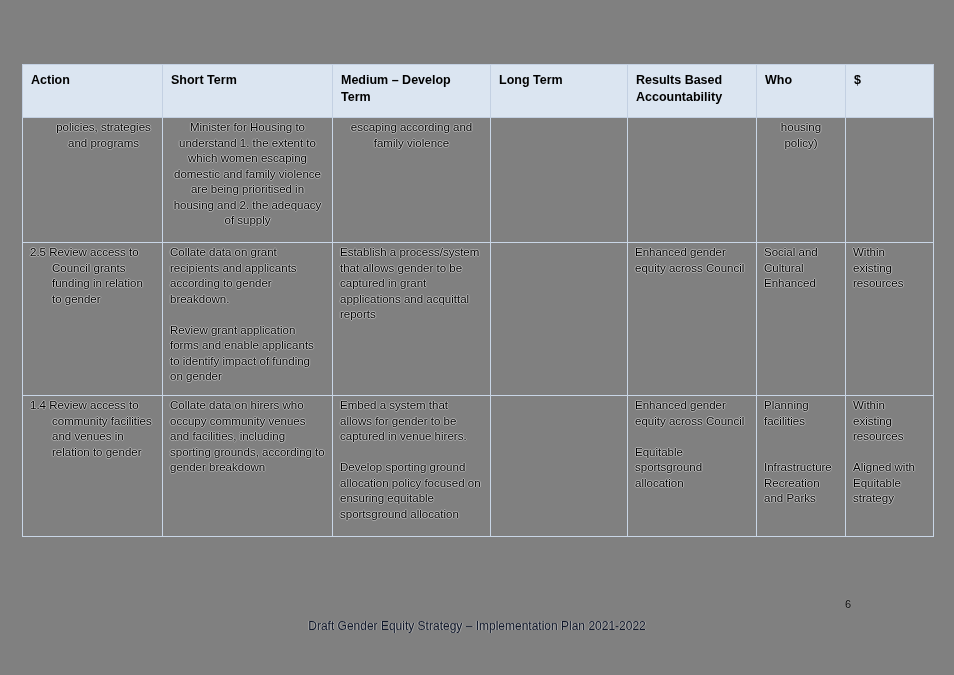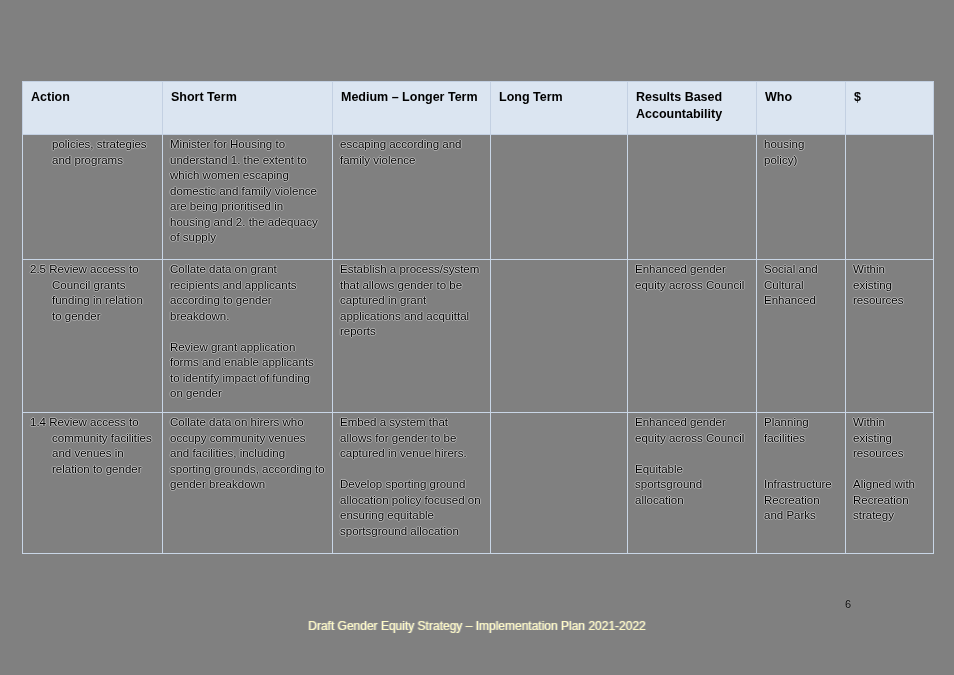--- a/index.html
+++ b/index.html
@@ -11,21 +11,21 @@
   .page {
     position: relative;
     width: 954px;
     height: 675px;
     background: #808080;
     overflow: hidden;
   }
   table.plan-table {
     position: absolute;
     left: 22px;
-    top: 81px;
+    top: 64px;
     width: 911px;
     border-collapse: collapse;
     table-layout: fixed;
   }
   table.plan-table th {
     background: #dbe5f1;
     border: 1px solid #c3d0e2;
     color: #000;
     font-size: 12.5px;
     line-height: 17px;
@@ -39,21 +39,21 @@
     color: #000;
     font-size: 11.5px;
     line-height: 15.5px;
     vertical-align: top;
     padding: 2px 7px 4px 7px;
     
     text-shadow: -1px 0 0 rgba(255,255,255,.38), 1px 0 0 rgba(255,255,255,.38),
                   0 -1px 0 rgba(255,255,255,.38), 0 1px 0 rgba(255,255,255,.38);
   }
   tr.hdr       { height: 53px;  }
-  tr.row-cont  { height: 125px; }
+  tr.row-cont  { height: 125px; text-align: center; }
   tr.row-25    { height: 153px; }
   tr.row-26    { height: 141px; }
   td.dollar-col { border-left: 1px solid #000; }
   .para { margin: 0; min-height: 15.5px; }
   
   td.action-hang .para { padding-left: 22px; text-indent: -22px; }
   
   td.action-cont .para { padding-left: 22px; }
   .page-number {
     position: absolute;
@@ -65,21 +65,21 @@
     text-align: center;
     text-shadow: 0 0 1px rgba(255,255,255,.5);
   }
   .footer-line {
     position: absolute;
     left: 0;
     top: 619px;
     width: 954px;
     text-align: center;
     font-size: 12px;
-    color: #fef9c3;
+    color: #0f172a;
     text-shadow: -1px 0 0 rgba(255,255,255,.3), 1px 0 0 rgba(255,255,255,.3);
   }
 </style>
 </head>
 <body>
 
 <div class="page">
 
   <table class="plan-table">
     <colgroup>
@@ -88,21 +88,21 @@
       <col style="width:158px">
       <col style="width:137px">
       <col style="width:129px">
       <col style="width:89px">
       <col style="width:88px">
     </colgroup>
     <thead>
       <tr class="hdr">
         <th>Action</th>
         <th>Short Term</th>
-        <th>Medium – Longer Term</th>
+        <th>Medium – Develop Term</th>
         <th>Long Term</th>
         <th>Results Based Accountability</th>
         <th>Who</th>
         <th>$</th>
       </tr>
     </thead>
     <tbody>
       <tr class="row-cont">
         <td class="action-cont">
             <div class="para">policies, strategies and programs</div>
@@ -163,21 +163,21 @@
           </td>
         <td>
             <div class="para">Planning facilities</div>
             <div class="para">&nbsp;</div>
             <div class="para">&nbsp;</div>
             <div class="para">Infrastructure Recreation and Parks</div>
           </td>
         <td class="dollar-col">
             <div class="para">Within existing resources</div>
             <div class="para">&nbsp;</div>
-            <div class="para">Aligned with Recreation strategy</div>
+            <div class="para">Aligned with Equitable strategy</div>
           </td>
       </tr>
     </tbody>
   </table>
 
   <div class="page-number">6</div>
   <div class="footer-line">Draft Gender Equity Strategy – Implementation Plan 2021-2022</div>
 
 </div>
 

